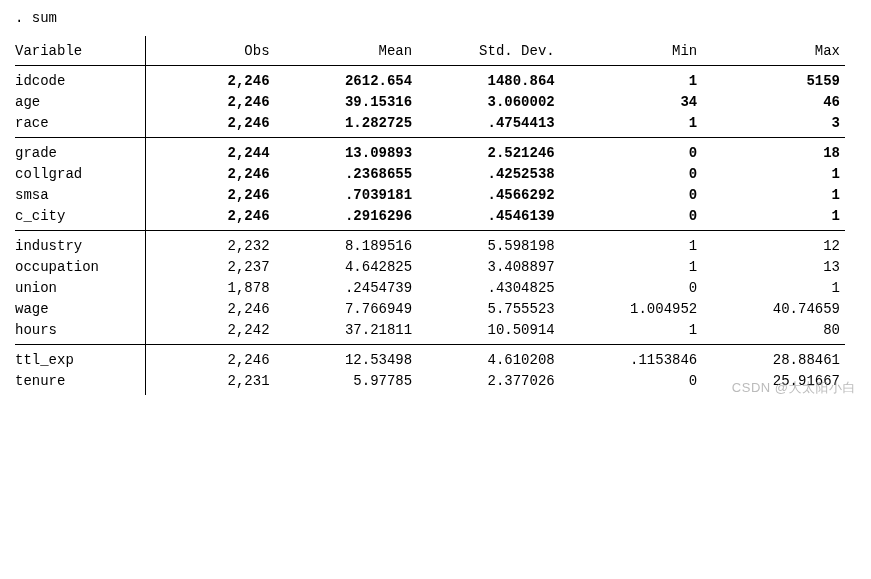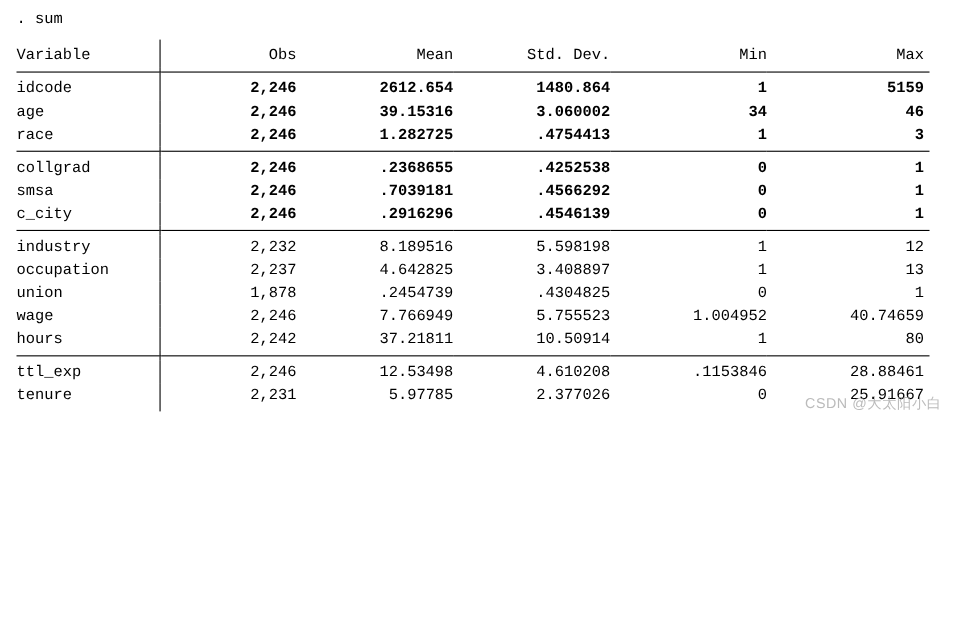--- a/index.html
+++ b/index.html
@@ -154,20 +154,29 @@
         <td class="col-sd"></td>
         <td class="col-min"></td>
         <td class="col-max"></td>
       </tr>
       <tr class="spacer">
         <td class="col-var"></td>
         <td class="pipe"></td>
         <td colspan="5"></td>
       </tr>
       <tr class="bold">
+        <td class="col-var">grade</td>
+        <td class="pipe"></td>
+        <td class="col-obs">2,244</td>
+        <td class="col-mean">13.09893</td>
+        <td class="col-sd">2.521246</td>
+        <td class="col-min">0</td>
+        <td class="col-max">18</td>
+      </tr>
+      <tr class="bold">
         <td class="col-var">collgrad</td>
         <td class="pipe"></td>
         <td class="col-obs">2,246</td>
         <td class="col-mean">.2368655</td>
         <td class="col-sd">.4252538</td>
         <td class="col-min">0</td>
         <td class="col-max">1</td>
       </tr>
       <tr class="bold">
         <td class="col-var">smsa</td>

